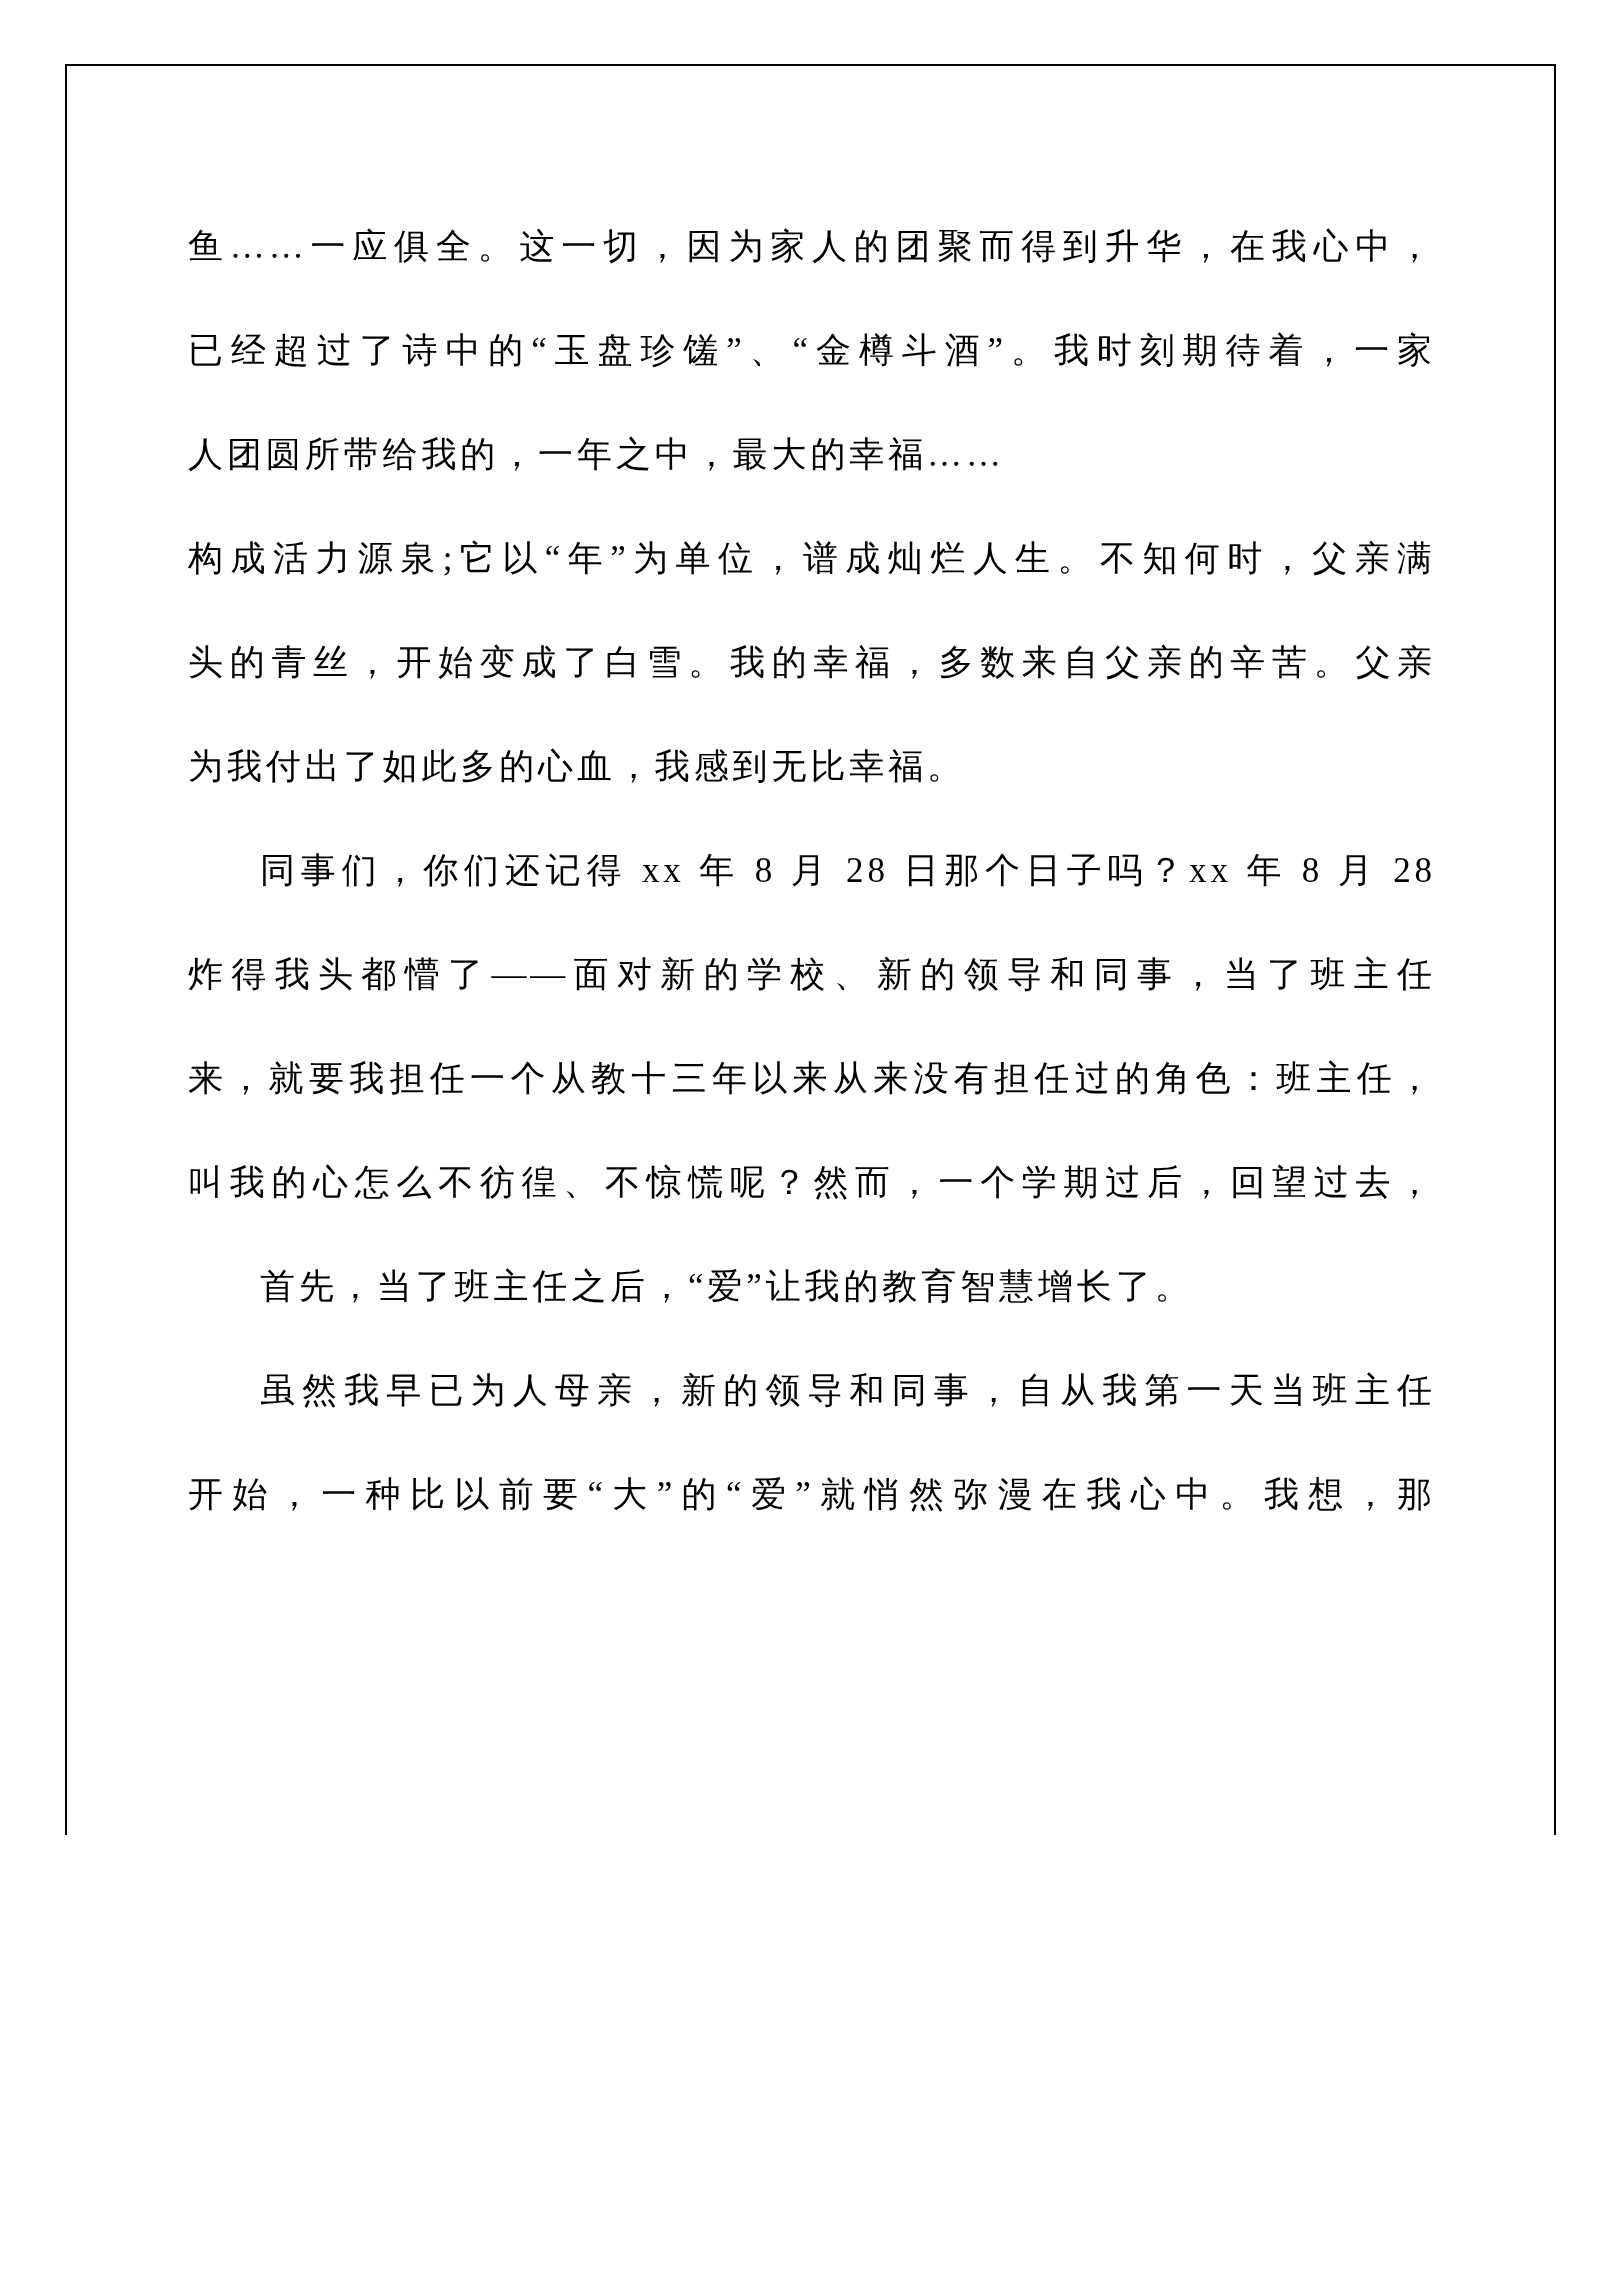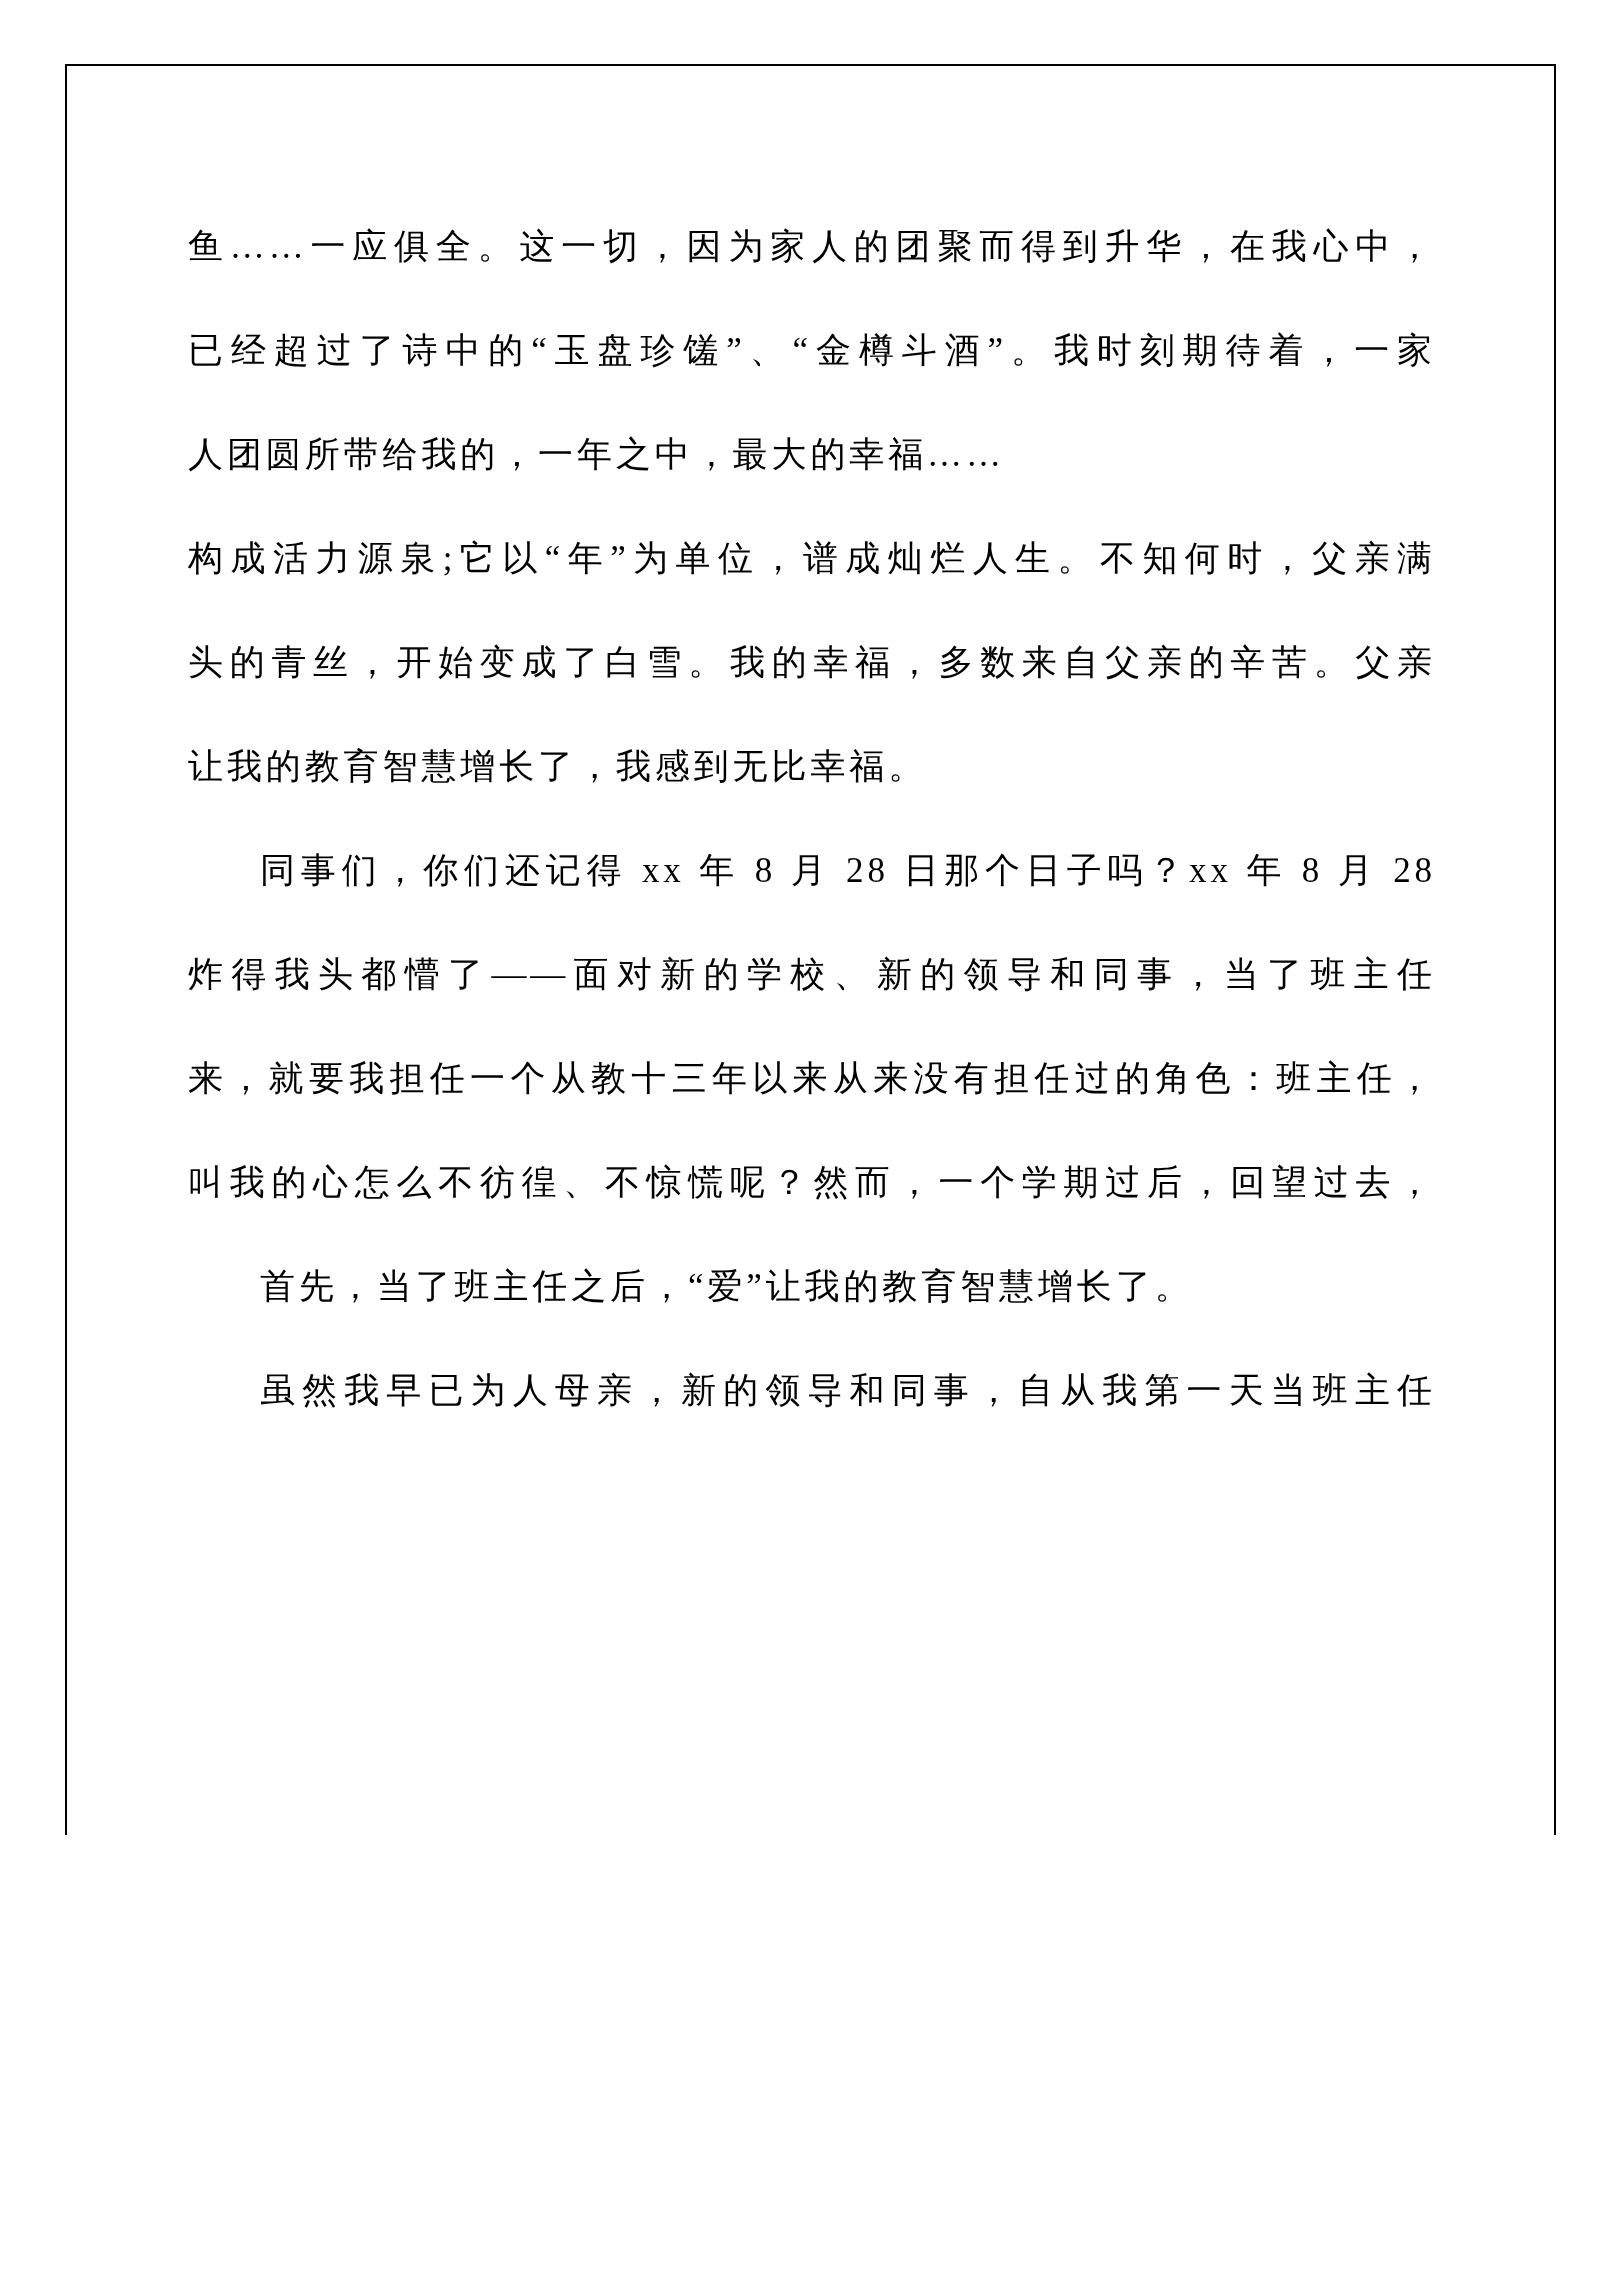--- a/index.html
+++ b/index.html
@@ -60,25 +60,26 @@
 <body>
 
 <div class="page">
   <div class="page-border"></div>
   <div class="content">
       <div class="line justify">鱼……一应俱全。这一切，因为家人的团聚而得到升华，在我心中，</div>
       <div class="line justify">已经超过了诗中的“玉盘珍馐”、“金樽斗酒”。我时刻期待着，一家</div>
       <div class="line">人团圆所带给我的，一年之中，最大的幸福……</div>
       <div class="line justify">构成活力源泉;它以“年”为单位，谱成灿烂人生。不知何时，父亲满</div>
       <div class="line justify">头的青丝，开始变成了白雪。我的幸福，多数来自父亲的辛苦。父亲</div>
-      <div class="line">让我的教育智慧增长了，我感到无比幸福。</div>
+      <div class="line">为我付出了如此多的心血，我感到无比幸福。</div>
       <div class="line indent justify">同事们，你们还记得 xx 年 8 月 28 日那个日子吗？xx 年 8 月 28</div>
       <div class="line justify">炸得我头都懵了——面对新的学校、新的领导和同事，当了班主任</div>
       <div class="line justify">来，就要我担任一个从教十三年以来从来没有担任过的角色：班主任，</div>
       <div class="line justify">叫我的心怎么不彷徨、不惊慌呢？然而，一个学期过后，回望过去，</div>
       <div class="line indent">首先，当了班主任之后，“爱”让我的教育智慧增长了。</div>
       <div class="line indent justify">虽然我早已为人母亲，新的领导和同事，自从我第一天当班主任</div>
+      <div class="line justify">开始，一种比以前要“大”的“爱”就悄然弥漫在我心中。我想，那</div>
     </div>
   <div class="footer">
     <span>第1页 共1页</span>
   </div>
 </div>
 
 
 </body></html>

